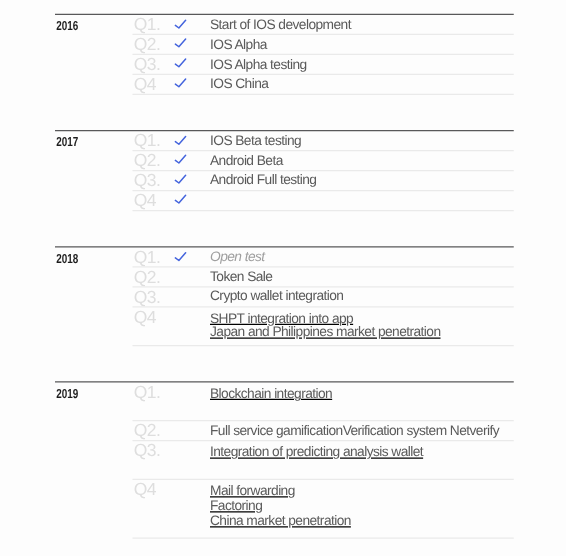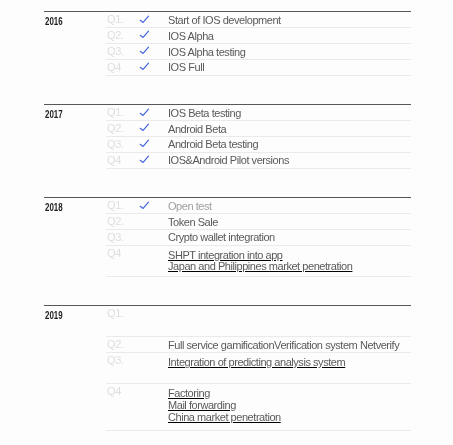--- a/index.html
+++ b/index.html
@@ -31,30 +31,30 @@
     position: absolute;
     left: 62px; right: -0.5px; bottom: 0;
     height: 1px;
     background: #eaeaea;
   }
   .row.n1 { height: 15.85px; }
   .row.n2 { height: 31.0px; }
   .row.n3 { height: 47.0px; }
   .quarter {
     position: absolute; left: 63px; top: 2.0px;
-    font-size: 11px; color: #dedede; letter-spacing: -0.42px; line-height: 11.4px;
+    font-size: 14px; color: #dedede; letter-spacing: -0.42px; line-height: 11.4px;
   }
   .check { position: absolute; left: 95.0px; top: 2.4px; line-height: 0; }
   .items { position: absolute; left: 124px; top: 2.65px; }
   .row.n2 .items, .row.n3 .items { top: 4.1px; text-decoration: underline; }
   .item {
     font-size: 11px; color: #5a5a5a; letter-spacing: -0.45px; white-space: nowrap;
     line-height: 11.7px;
   }
-  .item.muted { color: #9e9e9e; }
+  .item.muted { color: #9e9e9e; font-style: italic; }
 </style>
 </head>
 <body>
 
 <div id="roadmap">
     <div class="section">
       <div class="section-rule"></div>
       <div class="section-year">2016</div>
       <div class="rows">
         <div class="row n1">
@@ -83,21 +83,21 @@
           <div class="items">
             <div class="item">IOS Alpha testing</div>
           </div>
         </div>
         <div class="row n1">
           <span class="quarter">Q4</span>
           <span class="check"><svg viewBox="0 0 44 36" width="11" height="9">
               <path d="M5.2 21.2 L16.4 29.6 L38.0 4.8" fill="none" stroke="#4464dd" stroke-width="4.8" stroke-linecap="round" stroke-linejoin="round"></path>
             </svg></span>
           <div class="items">
-            <div class="item">IOS Full</div>
+            <div class="item">IOS China</div>
           </div>
         </div>
       </div>
       <div class="section-gap"></div>
     </div>
     <div class="section">
       <div class="section-rule"></div>
       <div class="section-year">2017</div>
       <div class="rows">
         <div class="row n1">
@@ -117,31 +117,28 @@
           <div class="items">
             <div class="item">Android Beta</div>
           </div>
         </div>
         <div class="row n1">
           <span class="quarter">Q3.</span>
           <span class="check"><svg viewBox="0 0 44 36" width="11" height="9">
               <path d="M5.2 21.2 L16.4 29.6 L38.0 4.8" fill="none" stroke="#4464dd" stroke-width="4.8" stroke-linecap="round" stroke-linejoin="round"></path>
             </svg></span>
           <div class="items">
-            <div class="item">Android Beta testing</div>
-          </div>
-        </div>
-        <div class="row n1">
-          <span class="quarter">Q4</span>
-          <span class="check"><svg viewBox="0 0 44 36" width="11" height="9">
-              <path d="M5.2 21.2 L16.4 29.6 L38.0 4.8" fill="none" stroke="#4464dd" stroke-width="4.8" stroke-linecap="round" stroke-linejoin="round"></path>
-            </svg></span>
-          <div class="items">
-            <div class="item">IOS&amp;Android Pilot versions</div>
-          </div>
+            <div class="item">Android Full testing</div>
+          </div>
+        </div>
+        <div class="row n1">
+          <span class="quarter">Q4</span>
+          <span class="check"><svg viewBox="0 0 44 36" width="11" height="9">
+              <path d="M5.2 21.2 L16.4 29.6 L38.0 4.8" fill="none" stroke="#4464dd" stroke-width="4.8" stroke-linecap="round" stroke-linejoin="round"></path>
+            </svg></span>
         </div>
       </div>
       <div class="section-gap"></div>
     </div>
     <div class="section">
       <div class="section-rule"></div>
       <div class="section-year">2018</div>
       <div class="rows">
         <div class="row n1">
           <span class="quarter">Q1.</span>
@@ -174,37 +171,38 @@
       </div>
       <div class="section-gap"></div>
     </div>
     <div class="section">
       <div class="section-rule"></div>
       <div class="section-year">2019</div>
       <div class="rows">
         <div class="row n2">
           <span class="quarter">Q1.</span>
           <div class="items">
+            <div class="item">Blockchain integration</div>
           </div>
         </div>
         <div class="row n1">
           <span class="quarter">Q2.</span>
           <div class="items">
             <div class="item">Full service gamificationVerification system Netverify</div>
           </div>
         </div>
         <div class="row n2">
           <span class="quarter">Q3.</span>
           <div class="items">
-            <div class="item">Integration of predicting analysis system</div>
+            <div class="item">Integration of predicting analysis wallet</div>
           </div>
         </div>
         <div class="row n3">
           <span class="quarter">Q4</span>
           <div class="items">
+            <div class="item">Mail forwarding</div>
             <div class="item">Factoring</div>
-            <div class="item">Mail forwarding</div>
             <div class="item">China market penetration</div>
           </div>
         </div>
       </div>
     </div>
   </div>
 
 </body></html>

